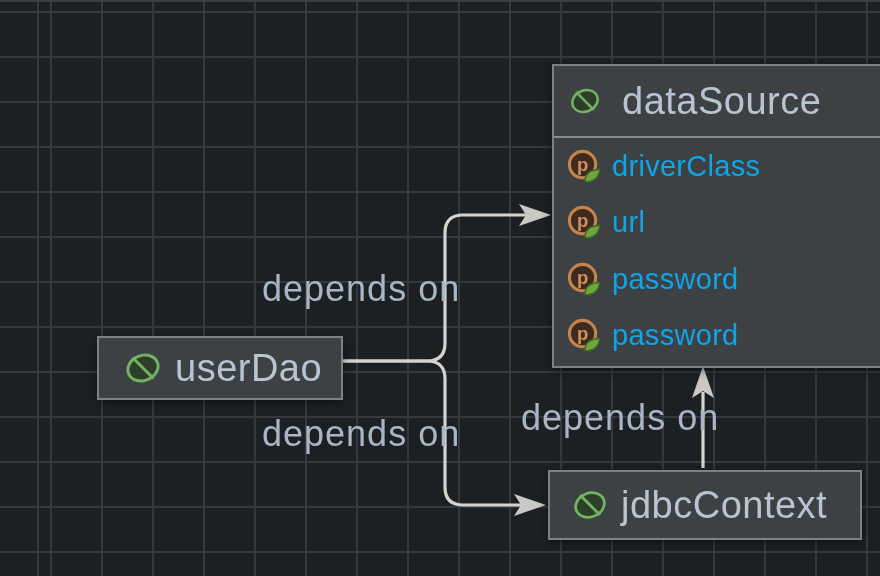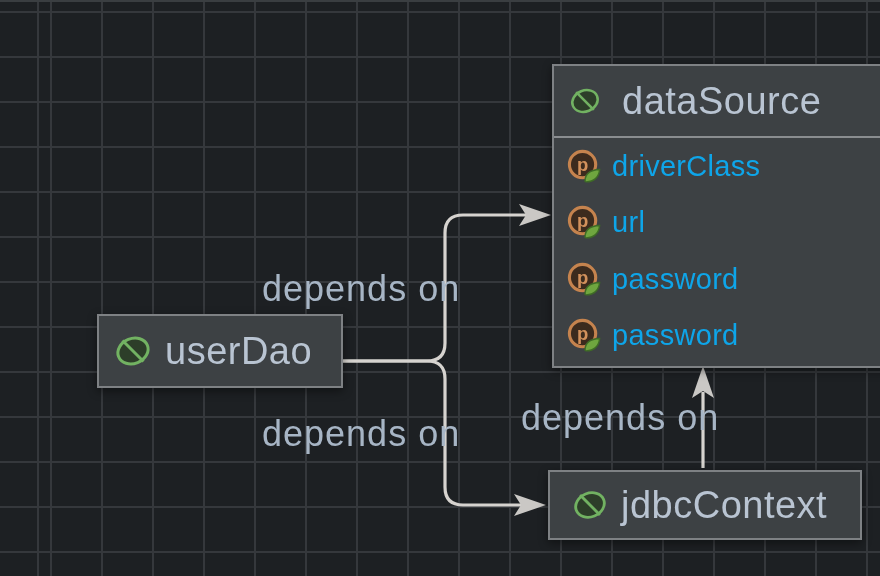--- a/index.html
+++ b/index.html
@@ -54,21 +54,21 @@
     display:flex;align-items:center;
     padding-left:12px;
   }
   .prop-label{
     color:#0ea5e9;
     font-size:29px;
     letter-spacing:0.3px;
     margin-left:9px;
     white-space:nowrap;
   }
-  #node-userdao{left:97px;top:314px;width:246px;height:74px;padding-left:14px;}
+  #node-userdao{left:97px;top:336px;width:246px;height:64px;padding-left:24px;}
   #node-datasource{left:552px;top:64px;width:349px;height:304px;}
   #node-jdbccontext{left:548px;top:470px;width:314px;height:70px;padding-left:21px;}
   #edge-label-0{left:262px;top:272px;}
   #edge-label-1{left:262px;top:417px;}
   #edge-label-2{left:521px;top:401px;}
 </style>
 </head>
 <body>
 
 <div class="canvas">

